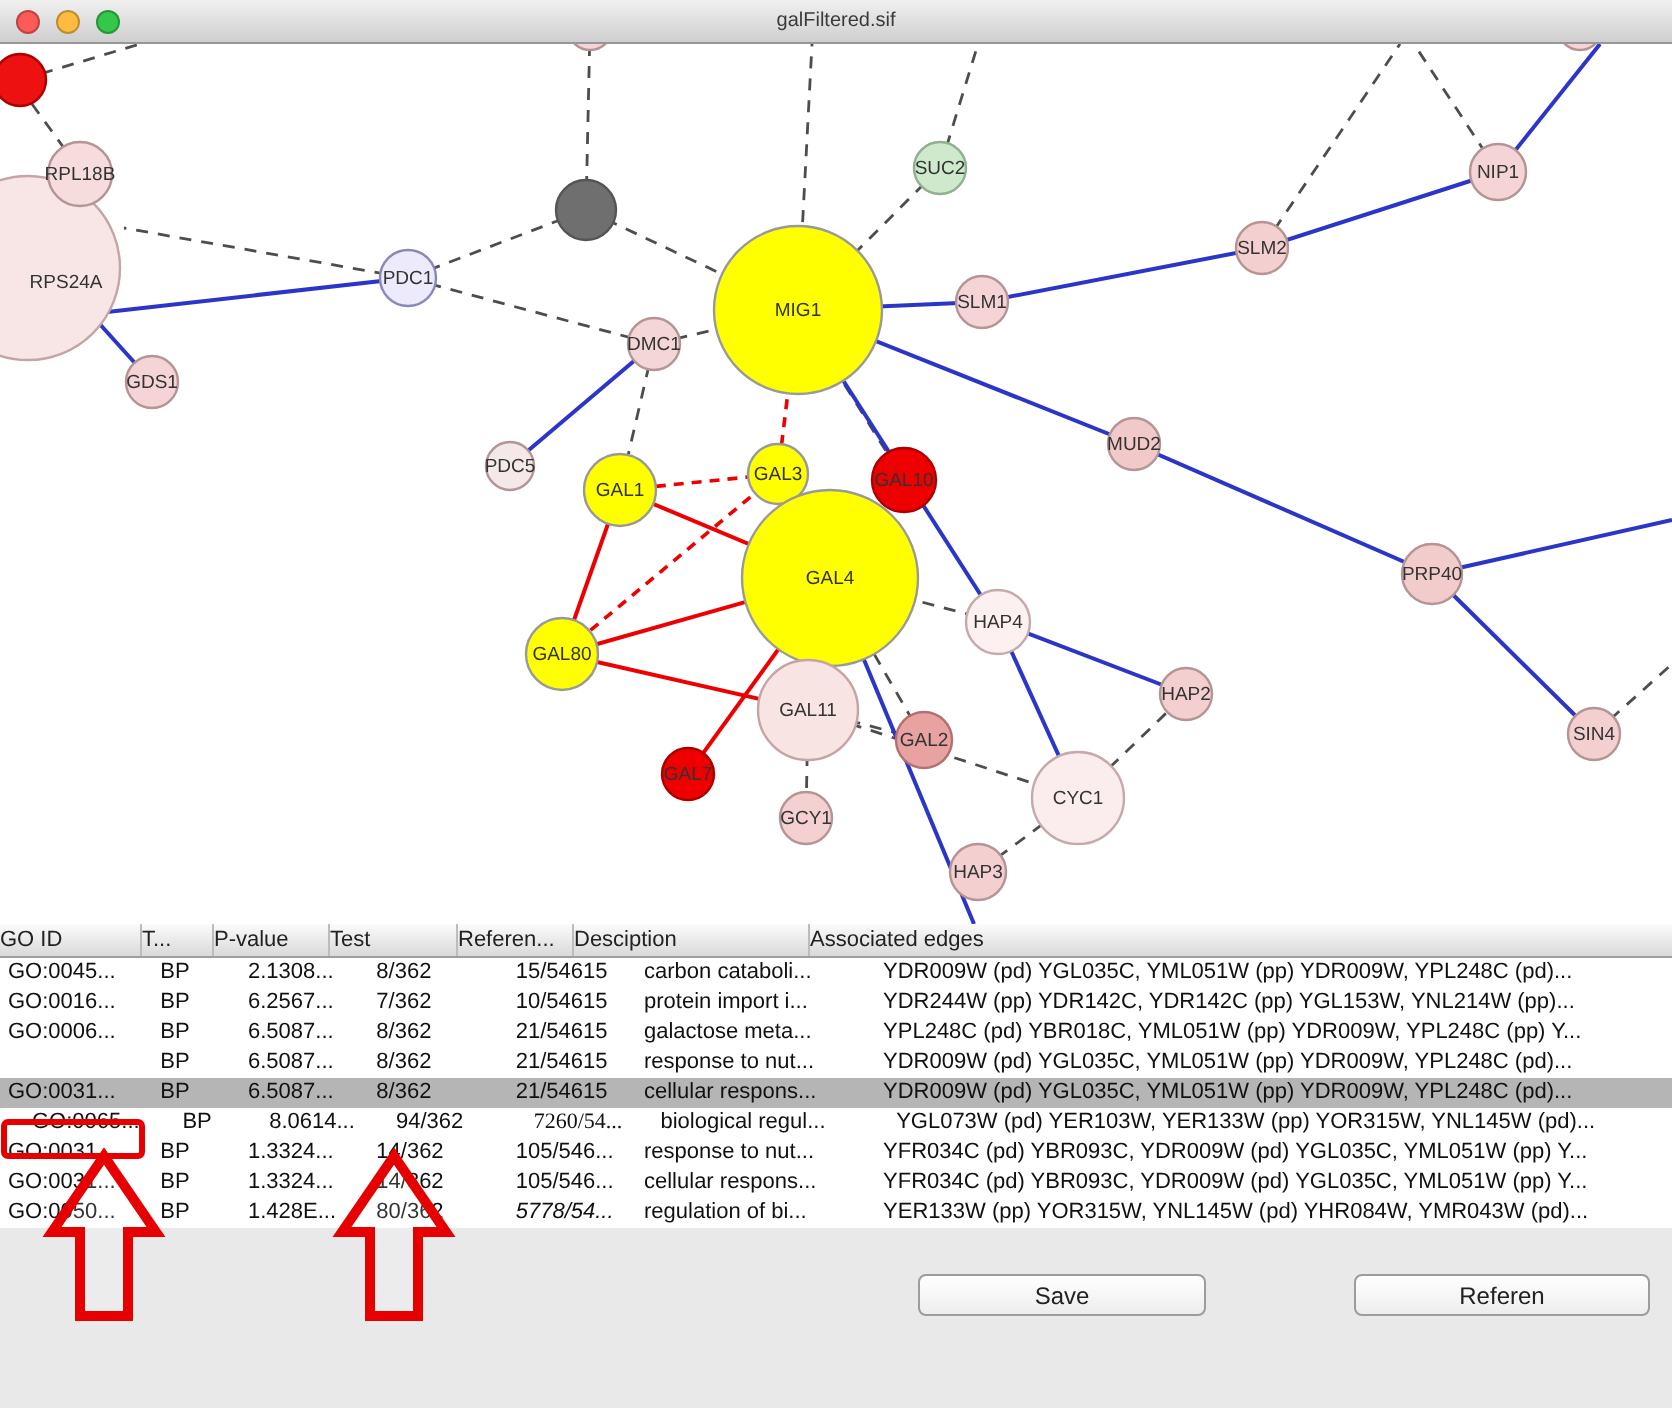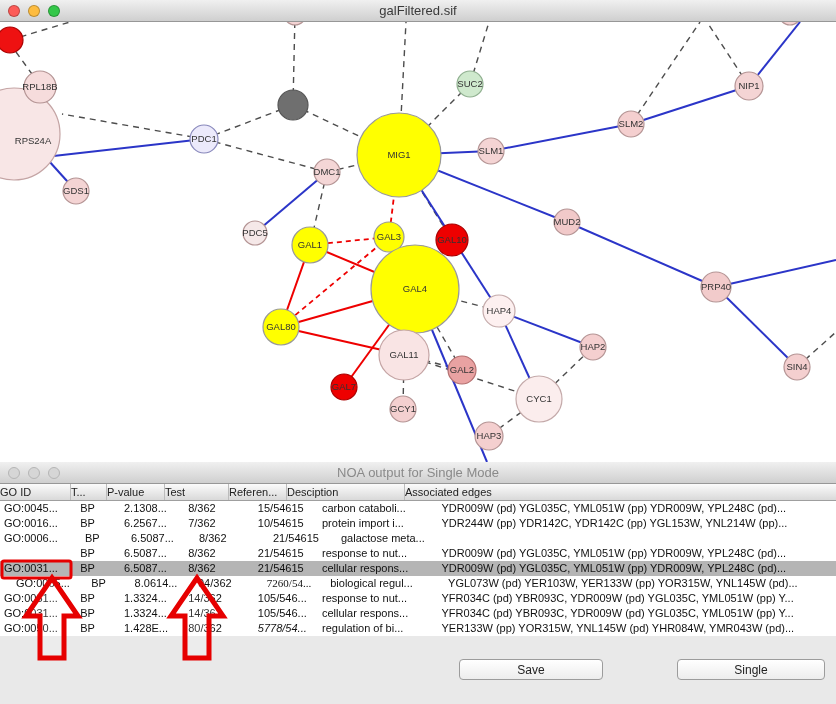--- a/index.html
+++ b/index.html
@@ -3,21 +3,21 @@
 <meta charset="utf-8">
 <style>
   html,body{margin:0;padding:0;background:#ffffff;}
   body{font-family:"Liberation Sans","DejaVu Sans",sans-serif;}
   .app{position:relative;width:836px;height:704px;overflow:hidden;background:#fff;}
 
   
   .titlebar{position:relative;height:22px;background:linear-gradient(#f0f0f0,#cfcfcf);
     border-bottom:1px solid #979797;box-sizing:border-box;}
   .titlebar .title{position:absolute;left:0;right:0;top:0;height:22px;line-height:22px;
-    text-align:center;font-size:13px;color:#3a3a3a;}
+    text-align:center;font-size:10px;color:#3a3a3a;}
   .titlebar.inactive .title{color:#8a8a8a;}
   .lights{position:absolute;left:8px;top:5px;display:flex;gap:8px;}
   .light{width:12px;height:12px;border-radius:50%;box-sizing:border-box;border:1px solid rgba(0,0,0,.25);}
   .light.red{background:#fc5b57;}
   .light.yellow{background:#fdbc40;}
   .light.green{background:#34c749;}
   .light.inactive{background:#d6d6d6;border-color:#b5b5b5;}
 
   
   .graph-window{position:absolute;left:0;top:0;width:836px;height:462px;}
@@ -170,28 +170,20 @@
           <text x="539" y="380" text-anchor="middle" class="node-label">CYC1</text>
           <circle cx="403" cy="387" r="13" fill="#f4d0d0" stroke="#b49494" stroke-width="1.2"></circle>
           <text x="403" y="390" text-anchor="middle" class="node-label">GCY1</text>
           <circle cx="489" cy="414" r="14" fill="#f4cfcf" stroke="#b49494" stroke-width="1.2"></circle>
           <text x="489" y="417" text-anchor="middle" class="node-label">HAP3</text>
         </svg>
     </div>
   </section>
 
   <section class="table-window">
-    <div class="titlebar inactive">
-      <div class="lights">
-        <span class="light inactive"></span>
-        <span class="light inactive"></span>
-        <span class="light inactive"></span>
-      </div>
-      <div class="title">NOA output for Single Mode</div>
-    </div>
 
     <div class="thead" id="thead">
         <div class="th" style="width: 71px;">GO ID</div>
         <div class="th" style="width: 36px;">T...</div>
         <div class="th" style="width: 58px;">P-value</div>
         <div class="th" style="width: 64px;">Test</div>
         <div class="th" style="width: 58px;">Referen...</div>
         <div class="th" style="width: 118px;">Desciption</div>
         <div class="th" style="width: 431px;">Associated edges</div>
       </div>
@@ -214,20 +206,21 @@
           <div class="td" style="width: 118px;">protein import i...</div>
           <div class="td" style="width: 431px;">YDR244W (pp) YDR142C, YDR142C (pp) YGL153W, YNL214W (pp)...</div>
         </div>
         <div class="tr">
           <div class="td" style="width: 71px;">GO:0006...</div>
           <div class="td" style="width: 36px;">BP</div>
           <div class="td" style="width: 58px;">6.5087...</div>
           <div class="td" style="width: 64px;">8/362</div>
           <div class="td" style="width: 58px;">21/54615</div>
           <div class="td" style="width: 118px;">galactose meta...</div>
+          <div class="td" style="width: 431px;">YPL248C (pd) YBR018C, YML051W (pp) YDR009W, YPL248C (pp) Y...</div>
         </div>
         <div class="tr">
           <div class="td" style="width: 71px; margin-top: 36px;">GO:0007...</div>
           <div class="td" style="width: 36px;">BP</div>
           <div class="td" style="width: 58px;">6.5087...</div>
           <div class="td" style="width: 64px;">8/362</div>
           <div class="td" style="width: 58px;">21/54615</div>
           <div class="td" style="width: 118px;">response to nut...</div>
           <div class="td" style="width: 431px;">YDR009W (pd) YGL035C, YML051W (pp) YDR009W, YPL248C (pd)...</div>
         </div>
@@ -273,21 +266,21 @@
           <div class="td" style="width: 58px;">1.428E...</div>
           <div class="td" style="width: 64px;">80/362</div>
           <div class="td" style="width: 58px; font-style: italic;">5778/54...</div>
           <div class="td" style="width: 118px;">regulation of bi...</div>
           <div class="td" style="width: 431px;">YER133W (pp) YOR315W, YNL145W (pd) YHR084W, YMR043W (pd)...</div>
         </div>
       </div>
 
     <div class="footer">
       <button class="btn save">Save</button>
-      <button class="btn cancel">Single</button>
+      <button class="btn cancel">Referen</button>
     </div>
   </section>
 
   <svg class="annotations" width="836" height="704" viewBox="0 0 836 704">
     <rect x="2" y="561" width="69" height="17" fill="none" stroke="#e60000" stroke-width="3" rx="2"></rect>
     <polygon points="52,578 78,616 64,616 64,658 40,658 40,616 26,616" fill="rgba(255,255,255,0.15)" stroke="#e60000" stroke-width="5" stroke-linejoin="miter"></polygon>
     <polygon points="197,578 223,616 209,616 209,658 185,658 185,616 171,616" fill="rgba(255,255,255,0.15)" stroke="#e60000" stroke-width="5" stroke-linejoin="miter"></polygon>
   </svg>
 
 </div>

